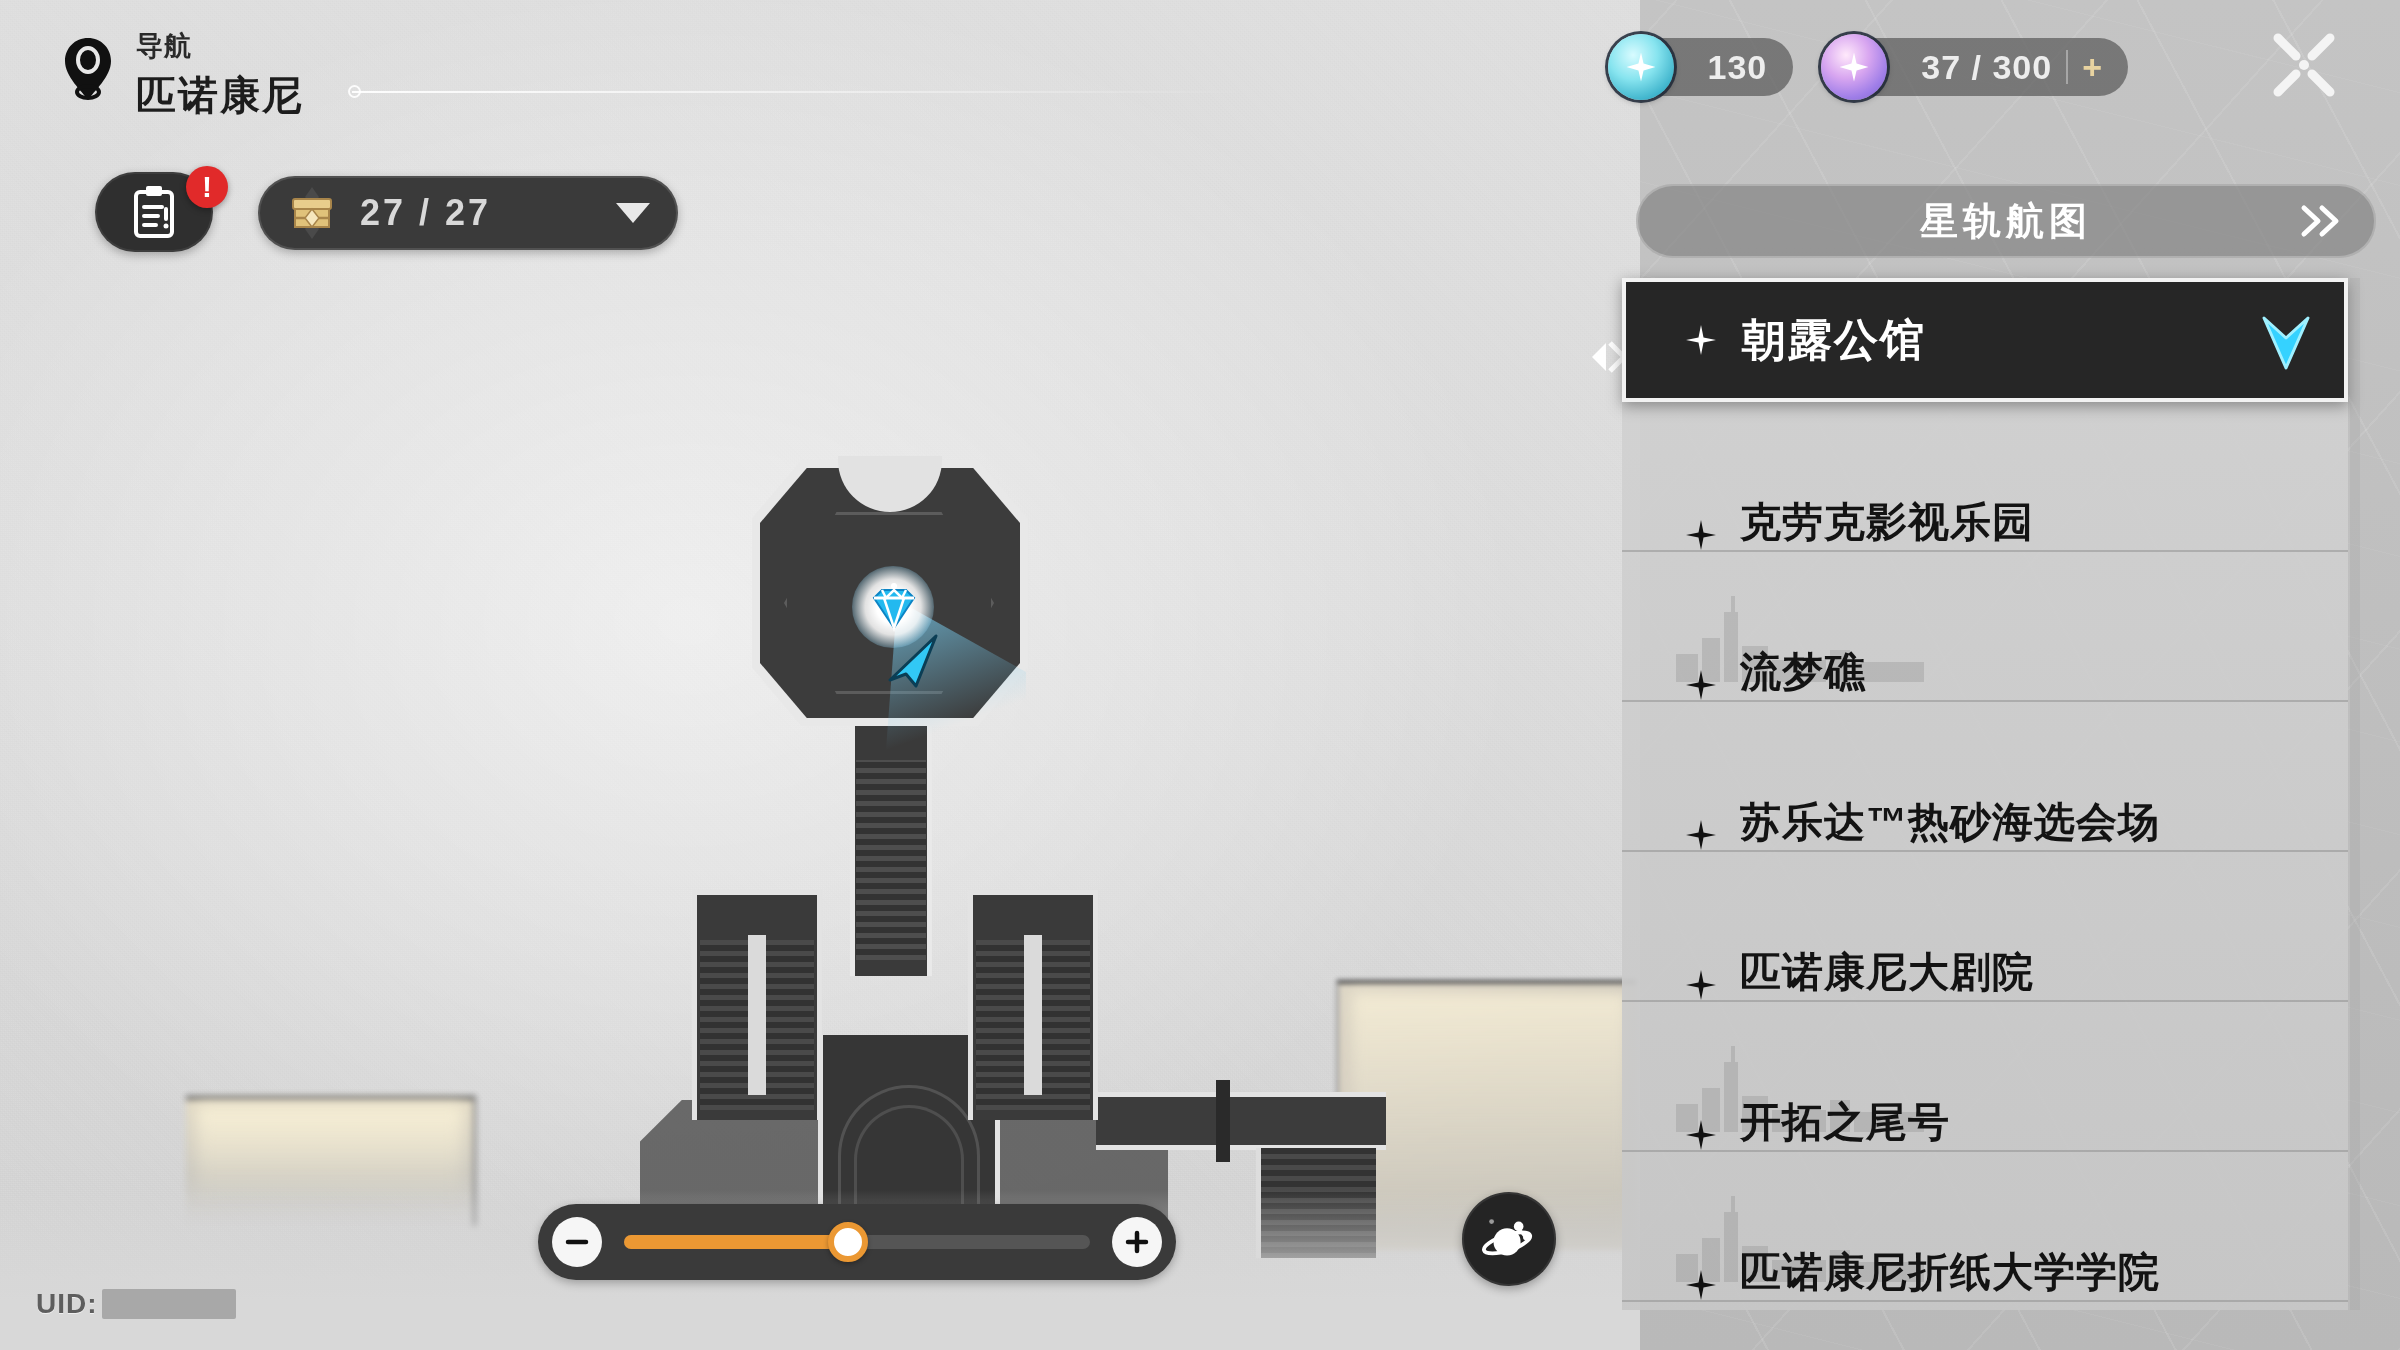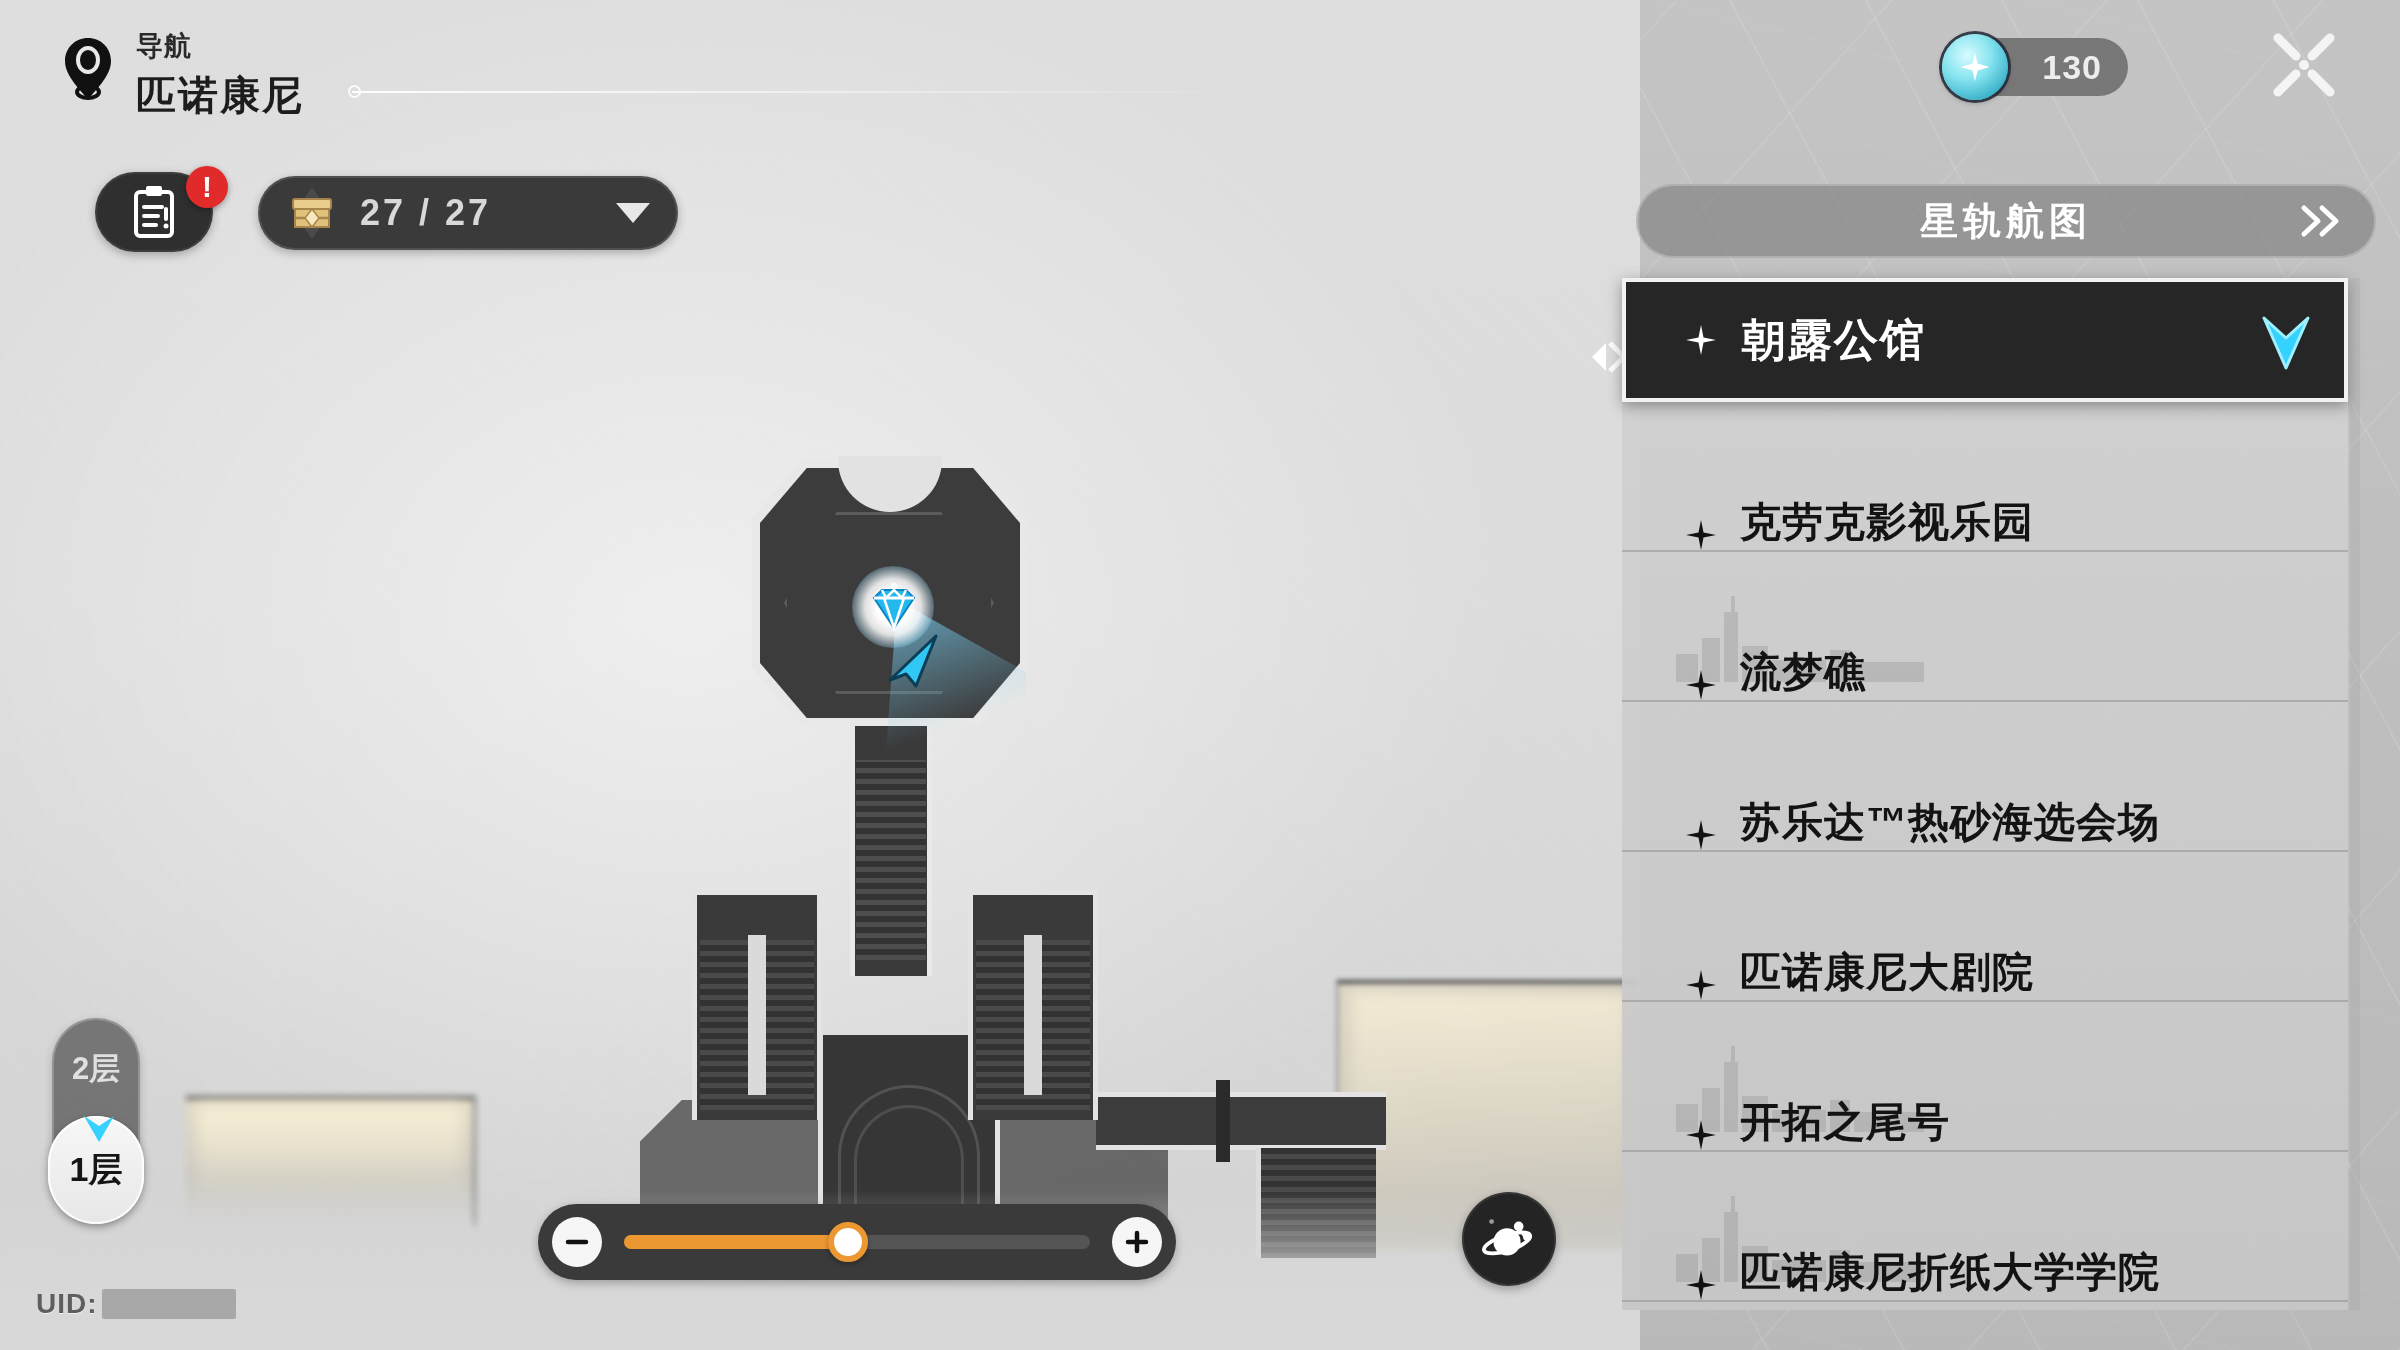--- a/index.html
+++ b/index.html
@@ -411,20 +411,30 @@
 
     <div class="cur-pill">
       <div class="cur-orb" id="orb-jade">
         <svg viewBox="0 0 40 40" width="34" height="34">
           <path d="M20 3 L23 16 L37 20 L23 24 L20 37 L17 24 L3 20 L17 16 Z" fill="#fff"></path>
         </svg>
       </div>
       <div class="cur-val">130</div>
     </div>
 
+    <div class="cur-pill">
+      <div class="cur-orb" id="orb-fuel">
+        <svg viewBox="0 0 40 40" width="34" height="34">
+          <path d="M20 3 L23 16 L37 20 L23 24 L20 37 L17 24 L3 20 L17 16 Z" fill="#fff"></path>
+        </svg>
+      </div>
+      <div class="cur-val">37 / 300</div>
+      <div id="fuel-sep"></div>
+      <div id="fuel-plus">+</div>
+    </div>
   </div>
 
   <div id="close-btn">
     <svg viewBox="0 0 96 94" width="96" height="94">
       <path d="M22 20 L40 38" stroke="#f4f4f4" stroke-width="9" stroke-linecap="round"></path>
       <path d="M74 20 L56 38" stroke="#f4f4f4" stroke-width="9" stroke-linecap="round"></path>
       <path d="M22 74 L40 56" stroke="#f4f4f4" stroke-width="9" stroke-linecap="round"></path>
       <path d="M74 74 L56 56" stroke="#f4f4f4" stroke-width="9" stroke-linecap="round"></path>
       <circle cx="48" cy="47" r="5" fill="#f4f4f4"></circle>
     </svg>
@@ -552,29 +562,20 @@
       <svg viewBox="0 0 56 62" width="56" height="62">
         <path d="M6 6 L28 56 L50 6 L28 26 Z" fill="#35d2ff" stroke="#9ff0ff" stroke-width="3" stroke-linejoin="round"></path>
       </svg>
     </span>
   </div>
 
   <div id="panel-scrollbar-track">
     
   </div>
 
-  <div id="floor-selector">
-    <div id="floor-2">2层</div>
-    <div id="floor-1">1层</div>
-    <div id="floor-1-caret">
-      <svg viewBox="0 0 34 30" width="34" height="30">
-        <path d="M2 2 L17 28 L32 2 L17 12 Z" fill="#35d2ff"></path>
-      </svg>
-    </div>
-  </div>
 
   <div id="uid-row">
     <span id="uid-label">UID:</span>
     <span id="uid-mask"></span>
   </div>
 
   <div id="zoom-bar">
     <div class="zoom-circle">
       <svg viewBox="0 0 28 28" width="28" height="28">
         <path d="M5 14 H23" stroke="#111" stroke-width="4.5" stroke-linecap="round"></path>

